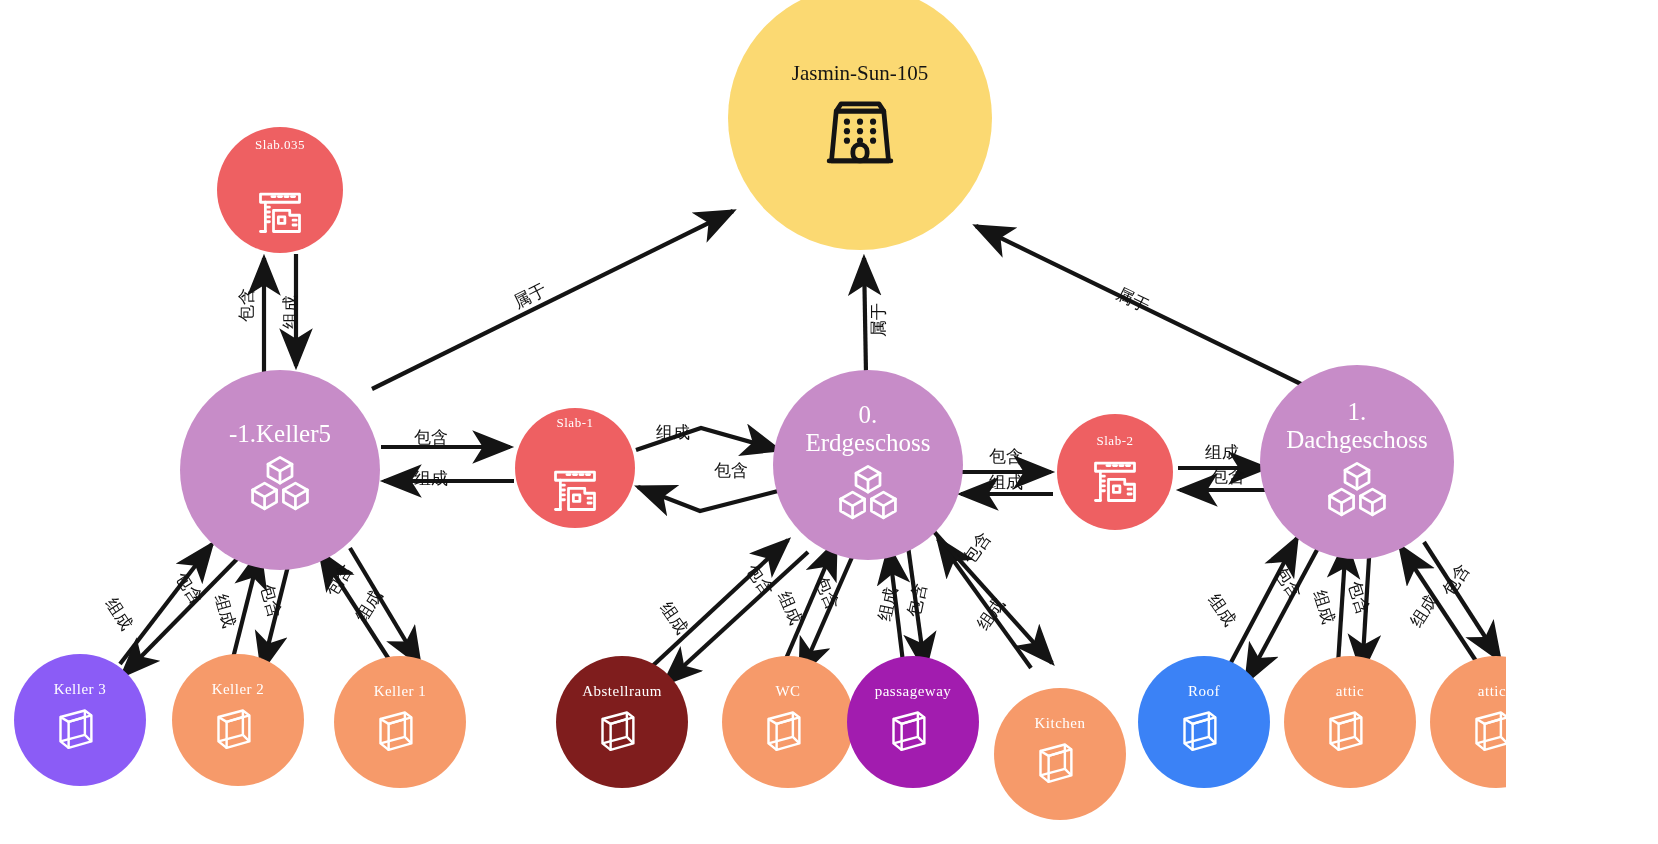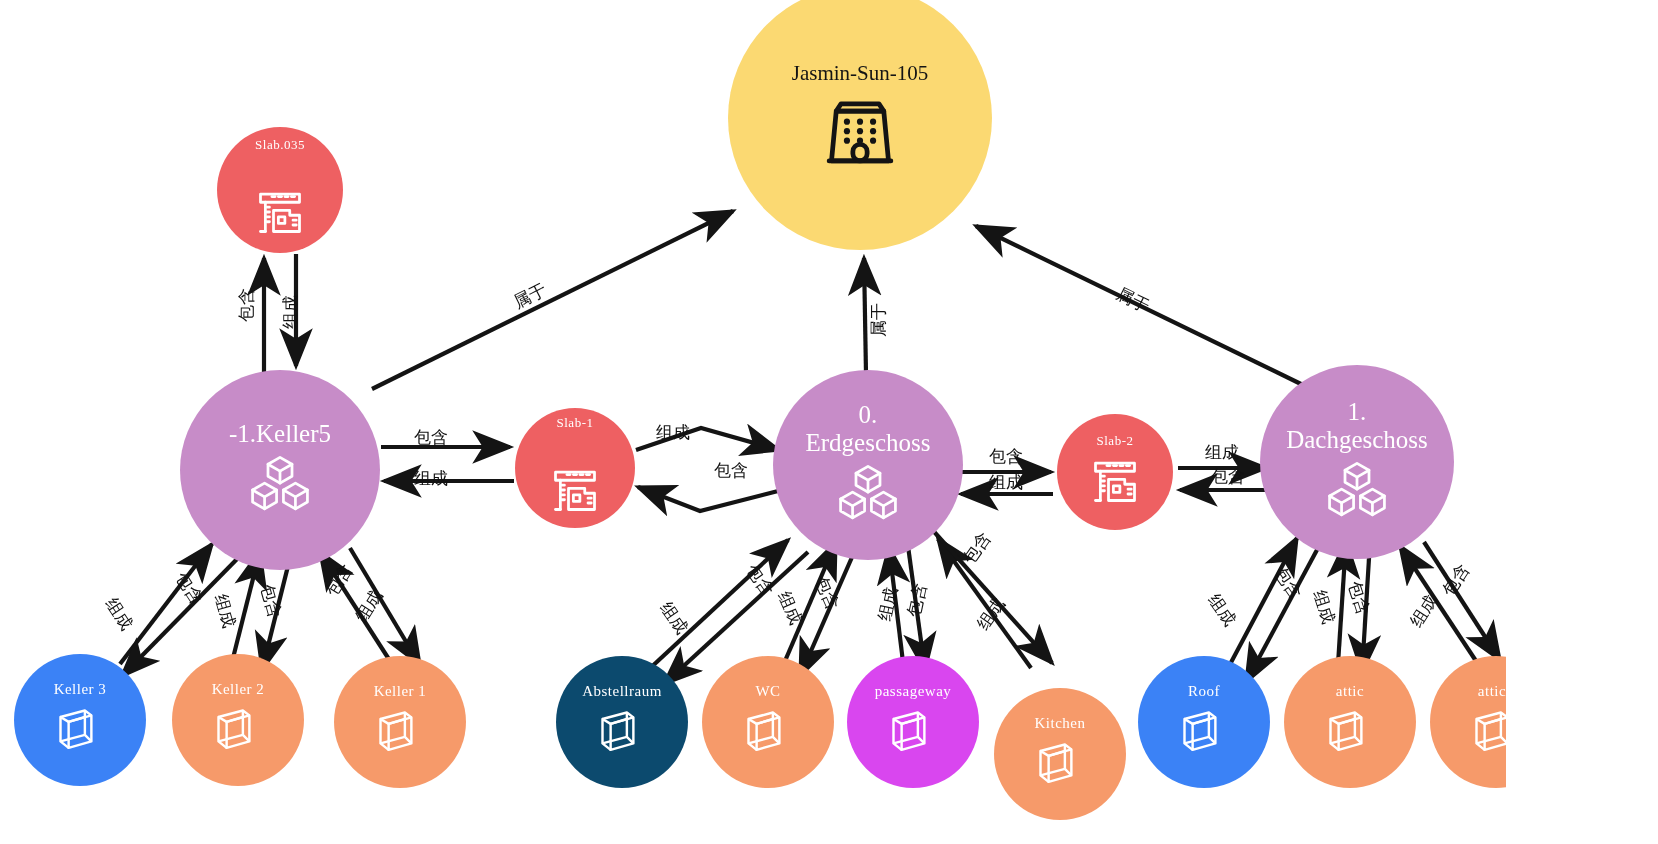--- a/index.html
+++ b/index.html
@@ -188,21 +188,21 @@
       <path d="M8 42 L22 50 L36 42"></path>
               <path d="M22 50 L22 64"></path>
     </g>
     <g>
       <path d="M58 34 L72 42 L72 56 L58 64 L44 56 L44 42 Z"></path>
       <path d="M44 42 L58 50 L72 42"></path>
               <path d="M58 50 L58 64"></path>
     </g>
           </svg></span>
       </div>
-      <div class="node n-space" style="left: 14px; top: 654px; width: 132px; height: 132px; background: #3b82f6;">
+      <div class="node n-space" style="left: 14px; top: 654px; width: 132px; height: 132px; background: #8b5cf6;">
         <span class="lbl">Keller 3</span>
         <span class="ico"><svg width="52" height="52" viewBox="0 0 64 64" fill="none" stroke="#ffffff" stroke-width="3" stroke-linejoin="round">
     <path d="M18 22 L46 14 L46 46 L18 54 Z"></path>
     <path d="M18 22 L8 16 L8 46 L18 54"></path>
     <path d="M8 16 L38 8 L46 14"></path>
     <path d="M38 8 L38 38 L46 46"></path>
     <path d="M8 46 L38 38"></path>
     <path d="M18 22 L38 16"></path>
           </svg></span>
       </div>
@@ -221,43 +221,43 @@
         <span class="lbl">Keller 1</span>
         <span class="ico"><svg width="52" height="52" viewBox="0 0 64 64" fill="none" stroke="#ffffff" stroke-width="3" stroke-linejoin="round">
     <path d="M18 22 L46 14 L46 46 L18 54 Z"></path>
     <path d="M18 22 L8 16 L8 46 L18 54"></path>
     <path d="M8 16 L38 8 L46 14"></path>
     <path d="M38 8 L38 38 L46 46"></path>
     <path d="M8 46 L38 38"></path>
     <path d="M18 22 L38 16"></path>
           </svg></span>
       </div>
-      <div class="node n-space" style="left: 556px; top: 656px; width: 132px; height: 132px; background: #0c4a6e;">
+      <div class="node n-space" style="left: 556px; top: 656px; width: 132px; height: 132px; background: #7f1d1d;">
         <span class="lbl">Abstellraum</span>
         <span class="ico"><svg width="52" height="52" viewBox="0 0 64 64" fill="none" stroke="#ffffff" stroke-width="3" stroke-linejoin="round">
     <path d="M18 22 L46 14 L46 46 L18 54 Z"></path>
     <path d="M18 22 L8 16 L8 46 L18 54"></path>
     <path d="M8 16 L38 8 L46 14"></path>
     <path d="M38 8 L38 38 L46 46"></path>
     <path d="M8 46 L38 38"></path>
     <path d="M18 22 L38 16"></path>
           </svg></span>
       </div>
-      <div class="node n-space" style="left: 702px; top: 656px; width: 132px; height: 132px; background: rgb(246, 154, 106);">
+      <div class="node n-space" style="left: 722px; top: 656px; width: 132px; height: 132px; background: rgb(246, 154, 106);">
         <span class="lbl">WC</span>
         <span class="ico"><svg width="52" height="52" viewBox="0 0 64 64" fill="none" stroke="#ffffff" stroke-width="3" stroke-linejoin="round">
     <path d="M18 22 L46 14 L46 46 L18 54 Z"></path>
     <path d="M18 22 L8 16 L8 46 L18 54"></path>
     <path d="M8 16 L38 8 L46 14"></path>
     <path d="M38 8 L38 38 L46 46"></path>
     <path d="M8 46 L38 38"></path>
     <path d="M18 22 L38 16"></path>
           </svg></span>
       </div>
-      <div class="node n-space" style="left: 847px; top: 656px; width: 132px; height: 132px; background: #d946ef;">
+      <div class="node n-space" style="left: 847px; top: 656px; width: 132px; height: 132px; background: #a21caf;">
         <span class="lbl">passageway</span>
         <span class="ico"><svg width="52" height="52" viewBox="0 0 64 64" fill="none" stroke="#ffffff" stroke-width="3" stroke-linejoin="round">
     <path d="M18 22 L46 14 L46 46 L18 54 Z"></path>
     <path d="M18 22 L8 16 L8 46 L18 54"></path>
     <path d="M8 16 L38 8 L46 14"></path>
     <path d="M38 8 L38 38 L46 46"></path>
     <path d="M8 46 L38 38"></path>
     <path d="M18 22 L38 16"></path>
           </svg></span>
       </div>

